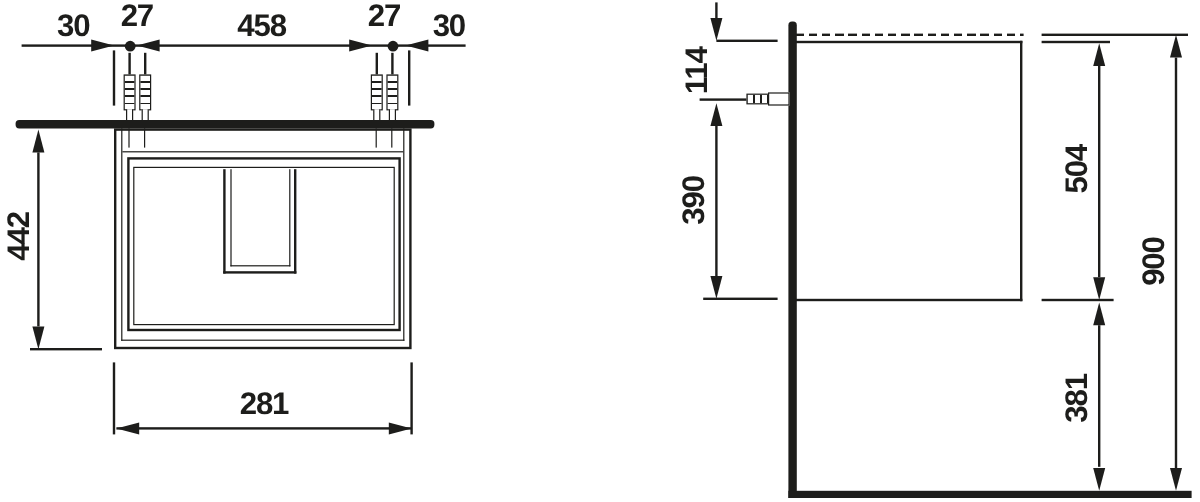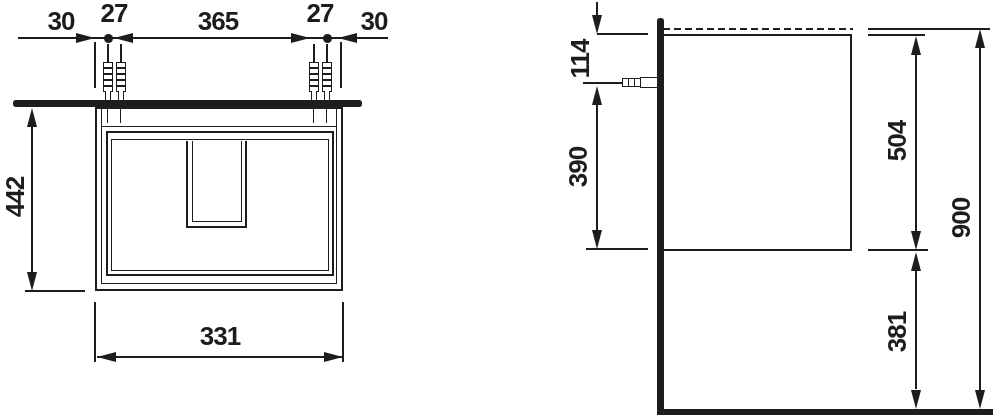--- a/index.html
+++ b/index.html
@@ -48,21 +48,21 @@
     <div class="tri tr" style="left:76px;top:32.5px;"></div>
     <div class="tri tl" style="left:114px;top:32.5px;"></div>
     <div class="tri tr" style="left:291px;top:32.5px;"></div>
     <div class="tri tl" style="left:338px;top:32.5px;"></div>
 
     <div class="dot" style="left:103.5px;top:33.5px;"></div>
     <div class="dot" style="left:322.5px;top:33.5px;"></div>
 
     <div class="dlabel" style="left:61px;top:21px;">30</div>
     <div class="dlabel" style="left:114px;top:13px;">27</div>
-    <div class="dlabel" style="left:218px;top:21px;">365</div>
+    <div class="dlabel" style="left:218px;top:21px;">458</div>
     <div class="dlabel" style="left:320px;top:13px;">27</div>
     <div class="dlabel" style="left:374px;top:21px;">30</div>
 
     <div class="vl" style="left:107.4px;top:44px;height:18px;"></div>
     <div class="vl" style="left:120.4px;top:44px;height:18px;"></div>
     <div class="vl" style="left:313.4px;top:44px;height:18px;"></div>
     <div class="vl" style="left:326.4px;top:44px;height:18px;"></div>
 
     <div class="plugv" style="left:103px;top:62px;"></div>
     <div class="plugv" style="left:116px;top:62px;"></div>
@@ -94,21 +94,21 @@
     <div class="vl" style="left:31.4px;top:127px;height:145px;"></div>
     <div class="tri td" style="left:26.5px;top:272px;"></div>
     <div class="hl" style="left:25px;top:290.4px;width:60px;"></div>
     <div class="dlabel rot" style="left:15px;top:197px;">442</div>
 
     <div class="vl" style="left:94.4px;top:302px;height:60px;"></div>
     <div class="vl" style="left:342.4px;top:302px;height:60px;"></div>
     <div class="hl" style="left:97px;top:356.4px;width:246px;"></div>
     <div class="tri tl" style="left:97px;top:351.5px;"></div>
     <div class="tri tr" style="left:324px;top:351.5px;"></div>
-    <div class="dlabel" style="left:220px;top:336px;">331</div>
+    <div class="dlabel" style="left:220px;top:336px;">281</div>
   </div>
 
   <div class="abs" style="inset:0;">
 
     <div class="abs thick" style="left:657px;top:18px;width:6.5px;height:397px;border-radius:3px 3px 0 0;"></div>
     <div class="abs thick" style="left:657px;top:408.5px;width:336px;height:6.5px;"></div>
 
     <div class="dash" style="left:663px;top:27.5px;width:190px;"></div>
     <div class="hl" style="left:663px;top:34px;width:189px;height:2px;"></div>
     <div class="vl" style="left:850px;top:34px;width:2px;height:217px;"></div>

